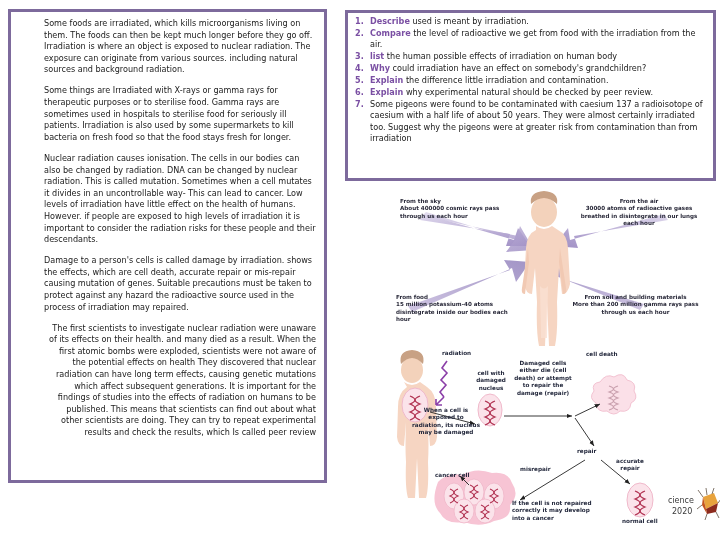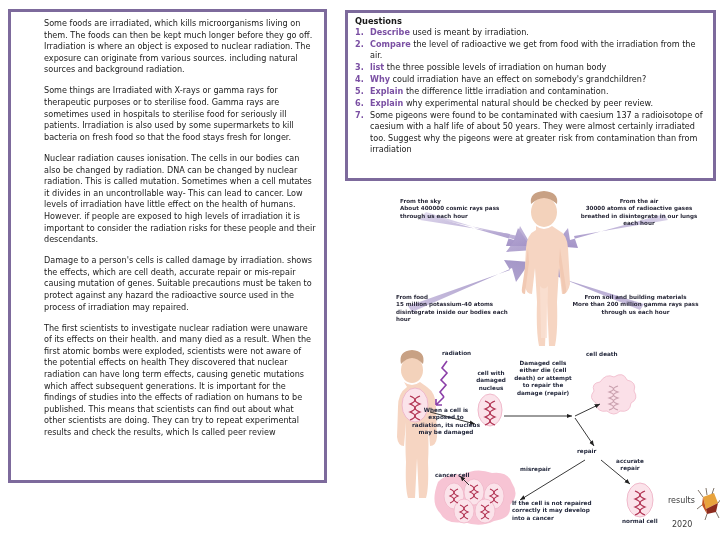--- a/index.html
+++ b/index.html
@@ -20,21 +20,21 @@
   
   #notes-box{
     position:absolute;left:8px;top:9px;width:319px;height:474px;
     border:3px solid #7d6a9c;background:#ffffff;box-sizing:border-box;padding-left:24px;
   }
   .notes-inner{padding:6px 8px 0 9px;}
   .para{
     font-size:8.1px;line-height:11.6px;color:#1a1a1a;margin:0 0 9.5px 0;
     text-align:left;
   }
-  .para:last-child{margin-bottom:0;}
+  .para:last-child{margin-bottom:0;text-align:right;}
 
   
   #questions-box{
     position:absolute;left:345px;top:10px;width:371px;height:171px;
     border:3px solid #7d6a9c;background:#ffffff;box-sizing:border-box;
   }
   .q-inner{padding:3px 6px 0 7px;}
   #questions-heading{
     font-size:8.3px;font-weight:bold;color:#1a1a1a;margin:0 0 1px 0;
   }
@@ -74,56 +74,55 @@
   #fl-misrepair{left:148px;top:118px;}
   #fl-cancercell{left:63px;top:124px;}
   #fl-ifthecell{left:140px;top:152px;width:80px;}
   #fl-normalcell{left:250px;top:170px;}
 
   
   #watermark{
     position:absolute;left:668px;top:495px;
     font-size:8px;line-height:11px;color:#3a3a3a;text-align:left;
   }
-  #watermark .wm2{display:block;margin-left:4px;margin-top:13px;}
+  #watermark .wm2{display:block;margin-left:4px;}
   #watermark-logo{position:absolute;left:697px;top:487px;width:24px;height:34px;}
 </style>
 </head>
 <body>
 
 <div class="page">
 
 
   <div id="notes-box">
     <div class="notes-inner">
       <p class="para">Some foods are irradiated, which kills microorganisms living on them. The foods can then be kept much longer before they go off. Irradiation is where an object is exposed to nuclear radiation. The exposure can originate from various sources. including natural sources and background radiation.</p>
       <p class="para">Some things are Irradiated with X-rays or gamma rays for therapeutic purposes or to sterilise food. Gamma rays are sometimes used in hospitals to sterilise food for seriously ill patients. Irradiation is also used by some supermarkets to kill bacteria on fresh food so that the food stays fresh for longer.</p>
       <p class="para">Nuclear radiation causes ionisation. The cells in our bodies can also be changed by radiation. DNA can be changed by nuclear radiation. This is called mutation. Sometimes when a cell mutates it divides in an uncontrollable way- This can lead to cancer.   Low levels of irradiation have little effect on the health of humans. However. if people are exposed to high levels of irradiation it is important to consider the radiation risks for these people and their descendants.</p>
       <p class="para">Damage to a person's cells is called damage by irradiation. shows the effects, which are cell death, accurate repair or mis-repair causing mutation of genes. Suitable precautions must be taken to protect against any hazard the radioactive source used in the process of irradiation may repaired.</p>
       <p class="para">The first scientists to investigate nuclear radiation were unaware of its effects on their health. and many died as a result. When the first atomic bombs were exploded, scientists were not aware of the potential effects on health They discovered that nuclear radiation can have long term effects, causing genetic mutations which affect subsequent generations. It is important for the findings of studies into the effects of radiation on humans to be published. This means that scientists can find out about what other scientists are doing. They can try to repeat experimental results and check the results, which Is called peer review</p>
     </div>
   </div>
 
   <div id="questions-box">
     <div class="q-inner">
-      <div id="questions-heading">Questions</div>
 
       <div class="q-row">
         <span class="q-num">1.</span>
         <span class="q-text"><span class="cmd">Describe</span><span> used is meant by irradiation.</span></span>
       </div>
 
       <div class="q-row">
         <span class="q-num">2.</span>
         <span class="q-text"><span class="cmd">Compare</span><span> the level of radioactive we get from food with the irradiation from the air.</span></span>
       </div>
 
       <div class="q-row">
         <span class="q-num">3.</span>
-        <span class="q-text"><span class="cmd">list</span><span> the three possible levels of irradiation on human body</span></span>
+        <span class="q-text"><span class="cmd">list</span><span> the human possible effects of irradiation on human body</span></span>
       </div>
 
       <div class="q-row">
         <span class="q-num">4.</span>
         <span class="q-text"><span class="cmd">Why</span><span> could irradiation have an effect on somebody's grandchildren?</span></span>
       </div>
 
       <div class="q-row">
         <span class="q-num">5.</span>
         <span class="q-text"><span class="cmd">Explain</span><span> the difference little irradiation and contamination.</span></span>
@@ -280,21 +279,21 @@
     <div class="fc-label" id="fl-whenacell">When a cell is exposed to radiation, its nucleus may be damaged</div>
     <div class="fc-label" id="fl-repair">repair</div>
     <div class="fc-label" id="fl-accurate">accurate repair</div>
     <div class="fc-label" id="fl-misrepair">misrepair</div>
     <div class="fc-label" id="fl-cancercell">cancer cell</div>
     <div class="fc-label" id="fl-ifthecell">If the cell is not repaired correctly it may develop into a cancer</div>
     <div class="fc-label" id="fl-normalcell">normal cell</div>
   </div>
 
   <div id="watermark">
-    <span>results</span>
+    <span>cience</span>
     <span class="wm2">2020</span>
   </div>
   <svg id="watermark-logo" viewBox="0 0 24 34">
     <path d="M6,10 L17,6 L21,16 L9,22 Z" fill="#e8a33d"></path>
     <path d="M9,22 L21,16 L19,25 L10,27 Z" fill="#8c2b1e"></path>
     <path d="M6,10 L9,22 L10,27 L5,18 Z" fill="#c4531f"></path>
     <g stroke="#4a3a2a" stroke-width="0.7" fill="none">
       <path d="M6,10 L1,3"></path>
         <path d="M10,8 L9,1"></path>
         <path d="M15,7 L17,1"></path>

